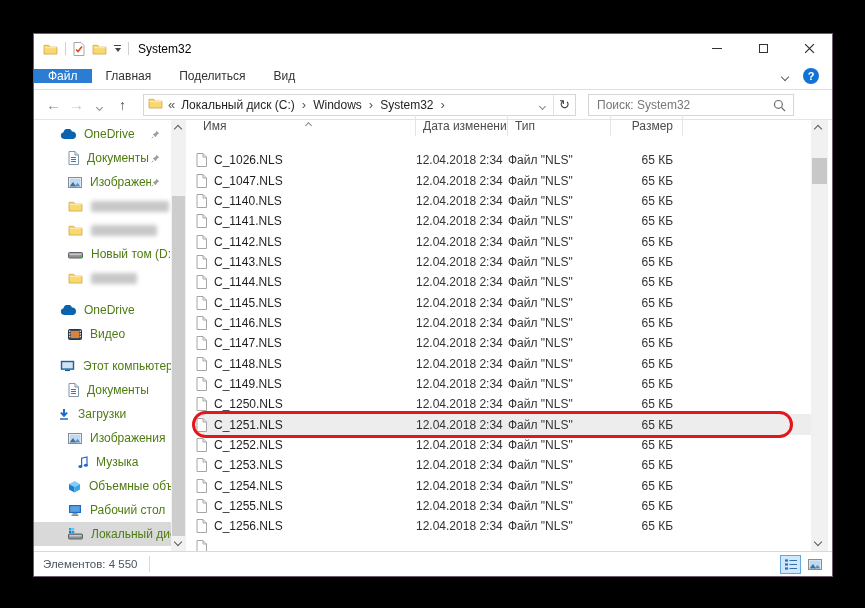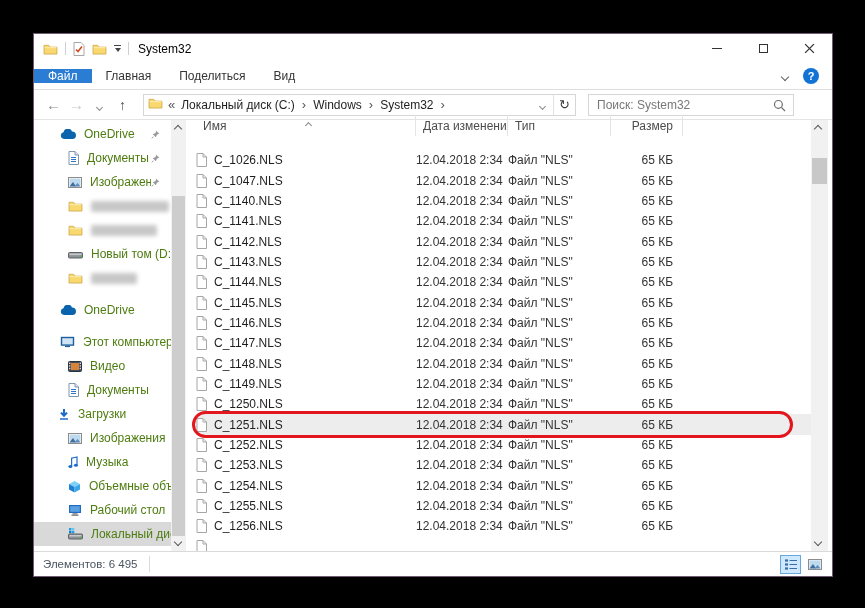--- a/index.html
+++ b/index.html
@@ -271,42 +271,42 @@
               <path d="M1.6 5 H14.4" stroke="#fdeaa8" stroke-width="1.2"></path>
             </svg>
             <span class="blurbar" style="width: 46px;"></span>
           </div>
           <div class="sbitem gap" style="padding-left: 26px;">
             <svg width="16" height="11" viewBox="0 0 18 12">
               <path d="M4.5 11 a3.8 3.8 0 0 1 -.6 -7.5 A5 5 0 0 1 13.5 2.6 A3.4 3.4 0 0 1 14 11 Z" fill="#0a64ad"></path>
             </svg>
             <span class="sblabel">OneDrive</span>
           </div>
-          <div class="sbitem gap" style="padding-left: 26px;">
-            <svg width="15" height="12" viewBox="0 0 15 12">
-              <rect x="1.5" y="1.5" width="12" height="7.6" fill="#cfe3f3" stroke="#1d5f9e" stroke-width="1.4"></rect>
-              <rect x="5" y="9.8" width="5" height="1.3" fill="#1d5f9e"></rect>
-            </svg>
-            <span class="sblabel">Этот компьютер</span>
-          </div>
           <div class="sbitem" style="padding-left: 34px;">
             <svg width="14" height="11" viewBox="0 0 14 11">
               <rect x=".5" y=".5" width="13" height="10" rx="1" fill="#3f4a5a" stroke="#2c3440"></rect>
               <rect x="3" y="2" width="8" height="7" fill="#d8833b"></rect>
               <g fill="#fff">
                 <rect x="1.2" y="1.6" width="1.1" height="1.4"></rect>
                 <rect x="1.2" y="4.2" width="1.1" height="1.4"></rect>
                 <rect x="1.2" y="6.8" width="1.1" height="1.4"></rect>
                 <rect x="11.7" y="1.6" width="1.1" height="1.4"></rect>
                 <rect x="11.7" y="4.2" width="1.1" height="1.4"></rect>
                 <rect x="11.7" y="6.8" width="1.1" height="1.4"></rect>
               </g>
             </svg>
             <span class="sblabel">Видео</span>
           </div>
+          <div class="sbitem gap" style="padding-left: 26px;">
+            <svg width="15" height="12" viewBox="0 0 15 12">
+              <rect x="1.5" y="1.5" width="12" height="7.6" fill="#cfe3f3" stroke="#1d5f9e" stroke-width="1.4"></rect>
+              <rect x="5" y="9.8" width="5" height="1.3" fill="#1d5f9e"></rect>
+            </svg>
+            <span class="sblabel">Этот компьютер</span>
+          </div>
           <div class="sbitem" style="padding-left: 34px;">
             <svg width="11" height="14" viewBox="0 0 11 14">
               <path d="M1 .5 H7 L10.5 4 V13.5 H1 Z" fill="#fff" stroke="#7d97ad"></path>
               <path d="M7 .5 V4 H10.5" fill="#dce9f5" stroke="#7d97ad"></path>
               <path d="M3 6.5 h5 M3 8.5 h5 M3 10.5 h5" stroke="#2e75c8" stroke-width="1"></path>
             </svg>
             <span class="sblabel">Документы</span>
           </div>
           <div class="sbitem" style="padding-left: 24px;">
             <svg width="12" height="12" viewBox="0 0 12 12">
@@ -317,21 +317,21 @@
           </div>
           <div class="sbitem" style="padding-left: 34px;">
             <svg width="14" height="11" viewBox="0 0 14 11">
               <rect x=".5" y=".5" width="13" height="10" fill="#fff" stroke="#8c8c8c"></rect>
               <rect x="1.5" y="1.5" width="11" height="8" fill="#bfd9ee"></rect>
               <path d="M1.5 9.5 L5 5 L8 9.5 Z" fill="#3d6e9e"></path>
               <path d="M6.5 9.5 L9.5 6 L12.5 9.5 Z" fill="#5d8cb8"></path>
             </svg>
             <span class="sblabel">Изображения</span>
           </div>
-          <div class="sbitem" style="padding-left: 34px;">
+          <div class="sbitem" style="padding-left: 44px;">
             <svg width="10" height="13" viewBox="0 0 10 13">
               <path d="M3.6 10.2 V2.2 L9 1 V9" fill="none" stroke="#1e6bc8" stroke-width="1.2"></path>
               <ellipse cx="2.4" cy="10.5" rx="2" ry="1.5" fill="#1e6bc8"></ellipse>
               <ellipse cx="7.9" cy="9.3" rx="2" ry="1.5" fill="#1e6bc8"></ellipse>
             </svg>
             <span class="sblabel">Музыка</span>
           </div>
           <div class="sbitem" style="padding-left: 34px;">
             <svg width="13" height="13" viewBox="0 0 13 13">
               <path d="M6.5 1 L12 4 L6.5 7 L1 4 Z" fill="#7fd0f7"></path>
@@ -581,21 +581,21 @@
       </div>
 
       <div class="lscroll">
         <span class="chev up top"></span>
         <span class="lthumb"></span>
         <span class="chev down bot"></span>
       </div>
     </div>
 
     <div class="statusbar">
-      <span>Элементов: 6 495</span>
+      <span>Элементов: 4 550</span>
       <span class="ssep"></span>
       <div class="viewbtns">
         <span class="vbtn active">
           <svg width="12" height="11" viewBox="0 0 12 11">
               <g fill="#3a6ea5">
                 <rect x="0" y="0.4" width="3" height="2.2"></rect>
                 <rect x="0" y="4.4" width="3" height="2.2"></rect>
                 <rect x="0" y="8.4" width="3" height="2.2"></rect>
               </g>
               <path d="M4.5 1.5 H12 M4.5 5.5 H12 M4.5 9.5 H12" stroke="#3a6ea5" stroke-width="1.2"></path>

